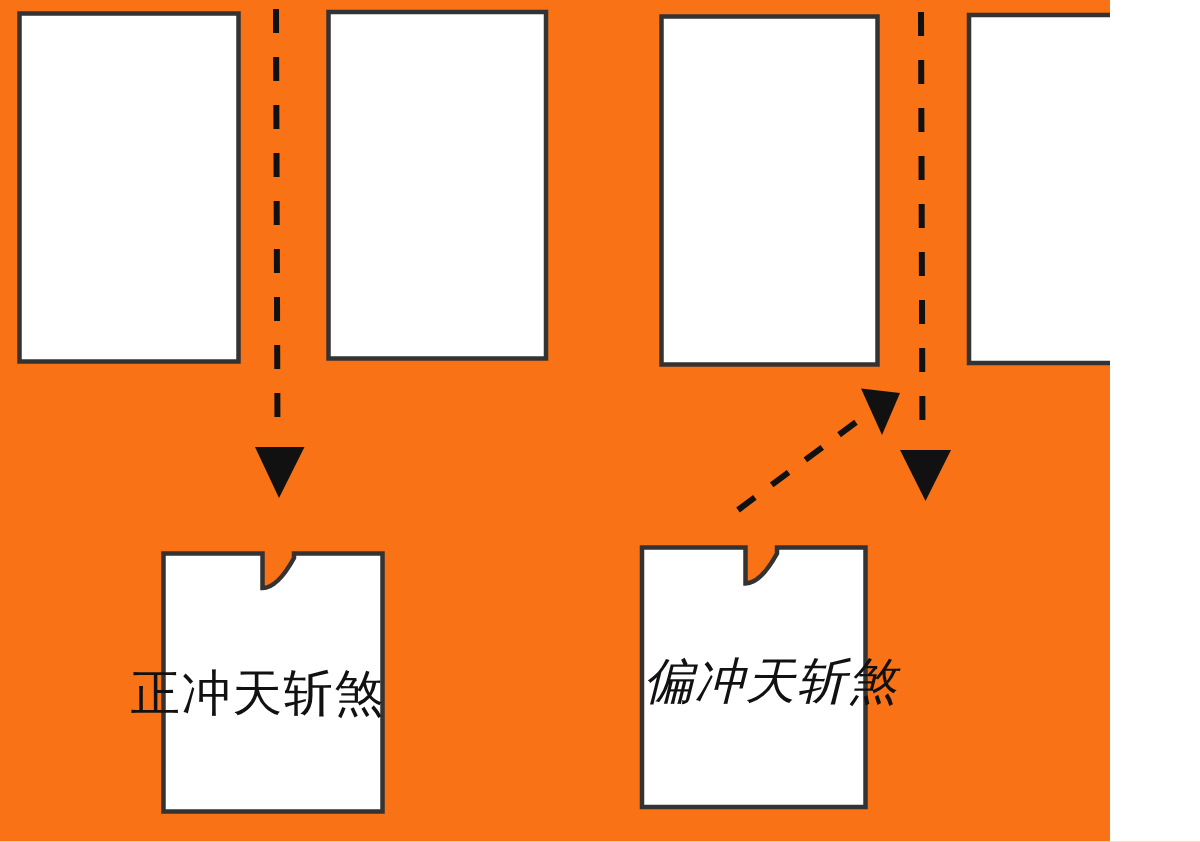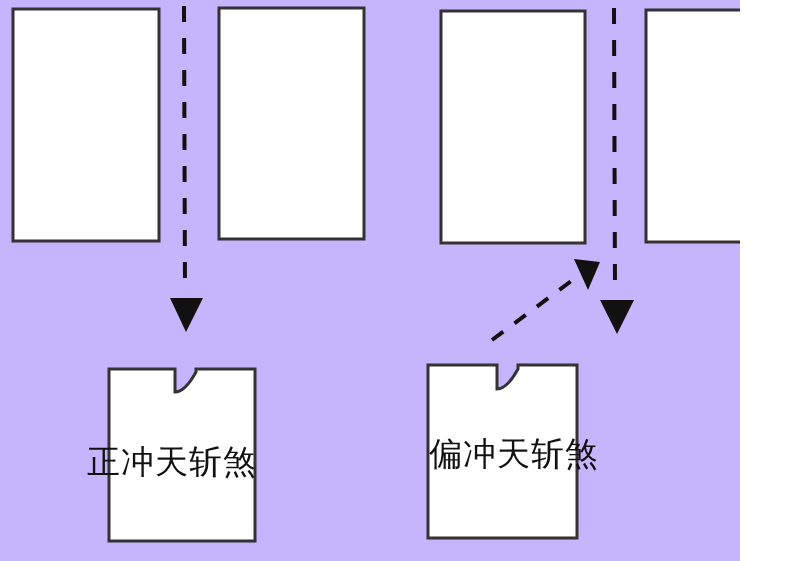--- a/index.html
+++ b/index.html
@@ -1,20 +1,20 @@
 <!DOCTYPE html>
 <html><head>
 <meta charset="utf-8">
 <style>
   html, body { margin: 0; padding: 0; background: #ffffff; }
   #canvas {
     position: relative;
     width: 740px;
     height: 561px;
-    background: #c4b5fd;
+    background: #f97316;
     overflow: hidden;
     font-family: "DejaVu Sans", sans-serif;
   }
   svg.diagram { position: absolute; left: 0; top: 0; }
   .label {
     position: absolute;
     font-size: 33px;
     color: #111111;
     letter-spacing: 1px;
     white-space: nowrap;
@@ -41,14 +41,14 @@
     <line x1="614" y1="8" x2="615" y2="294" stroke="#111111" stroke-width="4" stroke-dasharray="16,16"></line>
     <polygon points="600,300 634,300 617,334" fill="#111111"></polygon>
 
     <line x1="492" y1="340" x2="578" y2="276" stroke="#111111" stroke-width="4" stroke-dasharray="14,14"></line>
     <polygon points="574,259 600,262 588,290" fill="#111111"></polygon>
 
     <path d="M428,365 L497,365 L497,389 Q507,389 518,369 L518,365 L577,365 L577,538 L428,538 Z" fill="#ffffff" stroke="#333333" stroke-width="3"></path>
   </svg>
 
   <div class="label" style="left:87px; top:440px;">正冲天斩煞</div>
-  <div class="label" style="left:429px; top:432px;">偏冲天斩煞</div>
+  <div class="label" style="left:429px; top:432px;font-style:italic;">偏冲天斩煞</div>
 </div>
 
 </body></html>

